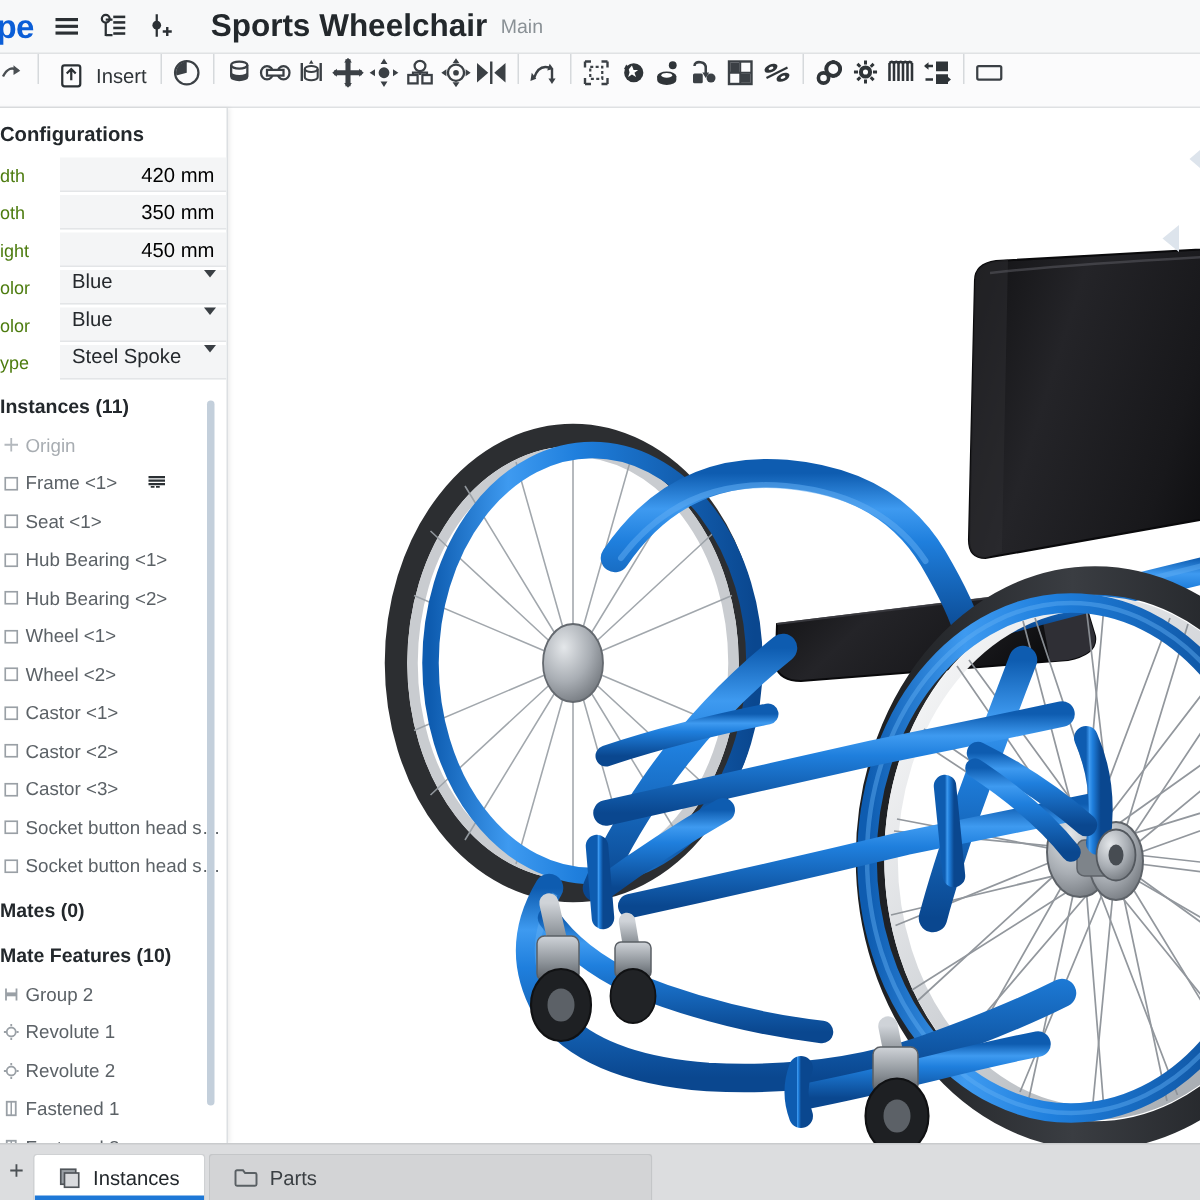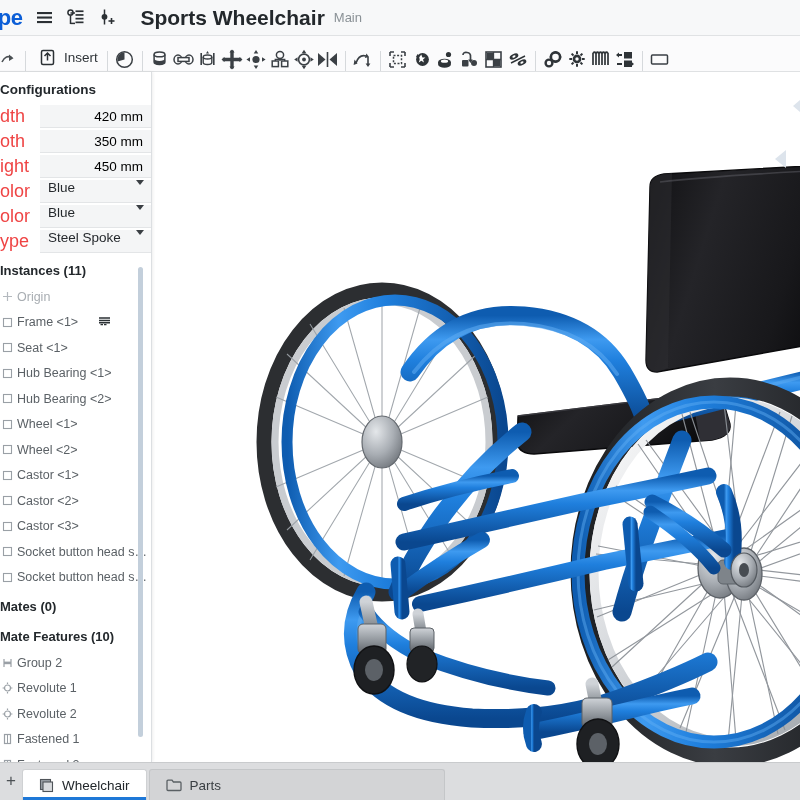--- a/index.html
+++ b/index.html
@@ -35,21 +35,21 @@
   }
   .doc-branch {
     font-size:13px; color:#8a9196; margin-left:9px;
   }
 
   
   .toolbar {
     position:absolute; left:0; top:36px; width:800px; height:36px;
     background:#fbfbfc;
     border-bottom:1px solid #dfe1e3;
-    display:flex; align-items:flex-end;
+    display:flex; align-items:flex-start;
   }
   .tb-sep {
     width:1px; height:20px; background:#d6d9dc; margin:0 5px; flex:0 0 auto;
   }
   .tb-btn {
     height:28px; display:flex; align-items:center; gap:5px;
     padding:0 4px; color:#2d3236; flex:0 0 auto;
   }
   .tb-btn .lbl { font-size:13.5px; color:#2f3438; }
   .tb-ico { width:24px; height:24px; display:flex; align-items:center; justify-content:center; flex:0 0 auto; }
@@ -66,21 +66,21 @@
   }
   .panel-title {
     font-size:13.5px; font-weight:bold; color:#23282c;
     padding:10px 0 7px 30px;
   }
   .cfg-row {
     display:flex; align-items:center; height:25px; margin-bottom:0;
     padding-left:30px;
   }
   .cfg-label {
-    font-size:18px; color:#ef4444; width:40px; flex:0 0 40px;
+    font-size:12px; color:#4d7c0f; width:40px; flex:0 0 40px;
     white-space:nowrap; overflow:hidden;
   }
   .cfg-num {
     flex:1; height:23px; background:#f4f5f6;
     border-bottom:1px solid #e3e5e7;
     display:flex; align-items:center; justify-content:flex-end;
     padding-right:8px;
     font-size:13.5px; color:#000000;
   }
   .cfg-sel {
@@ -824,21 +824,21 @@
 <div class="tabbar">
   <div class="tab-plus">+</div>
 
   <div class="tab active">
     <span class="t-ico">
       <svg width="15" height="15" viewBox="0 0 15 15">
         <rect x="1.5" y="1.5" width="10" height="10" fill="#9aa0a6" stroke="#4f5459" stroke-width="1.1"></rect>
         <rect x="4" y="4" width="9.5" height="9.5" fill="#d9dbde" stroke="#4f5459" stroke-width="1.1"></rect>
       </svg>
     </span>
-    <span>Wheelchair</span>
+    <span>Instances</span>
   </div>
 
   <div class="tab" style="min-width:296px;">
     <span class="t-ico">
       <svg width="16" height="14" viewBox="0 0 16 14">
         <path d="M1 3.2 A1 1 0 0 1 2 2.2 H6 L7.4 4 H14 A1 1 0 0 1 15 5 V11.5 A1 1 0 0 1 14 12.5 H2 A1 1 0 0 1 1 11.5 Z" fill="none" stroke="#5a6064" stroke-width="1.3"></path>
       </svg>
     </span>
     <span>Parts</span>
   </div>

